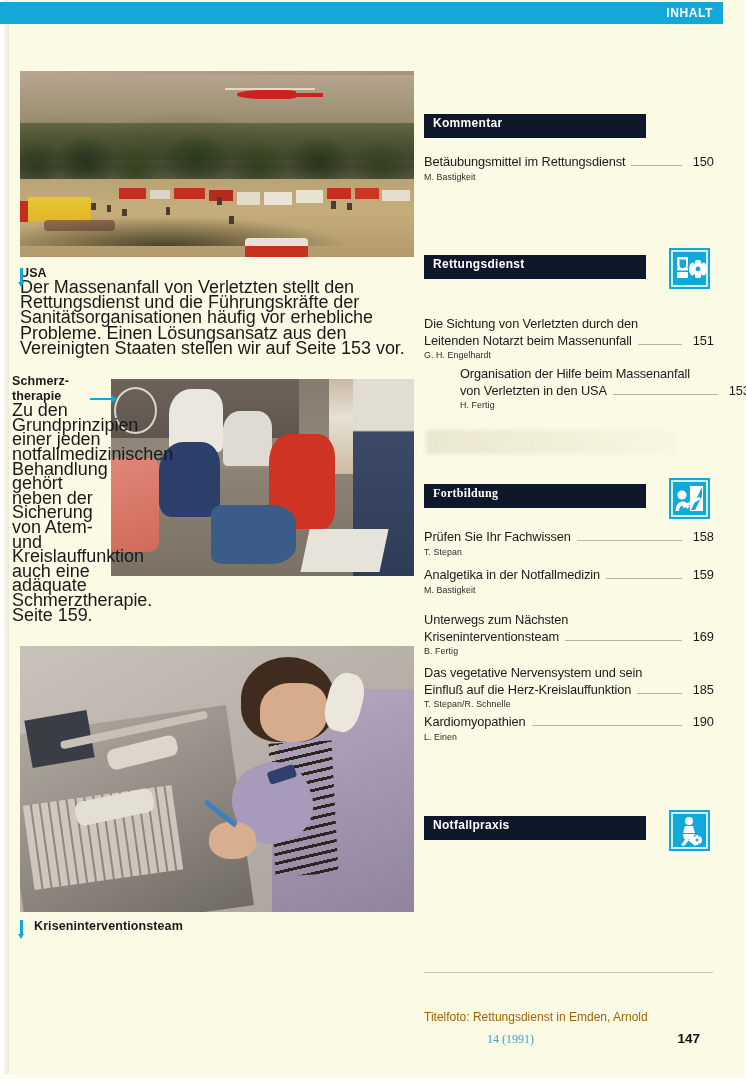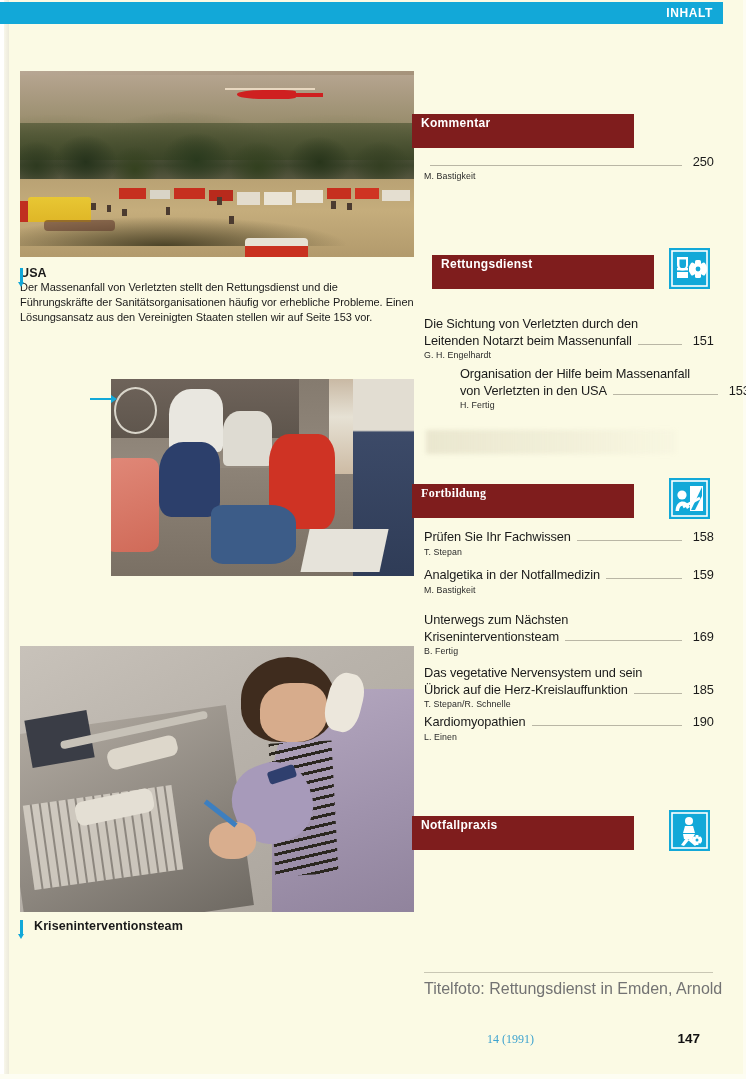--- a/index.html
+++ b/index.html
@@ -275,21 +275,21 @@
     border-right: 3.5px solid transparent;
     border-top: 5px solid #12a8d8;
   }
   .cap-title {
     font-size: 12.5px;
     font-weight: bold;
     color: #1a1a1a;
     letter-spacing: 0.1px;
   }
   .cap-body {
-    font-size: 11px;
+    font-size: 18px;
     color: #1a1a1a;
     line-height: 15.2px;
     letter-spacing: -0.05px;
   }
 
   
   #usa-block { left: 20px; top: 266px; width: 394px; }
   #usa-block .cap-marker { left: 0px; top: 2px; }
   #usa-block .cap-title { }
 
@@ -311,24 +311,24 @@
     border-bottom: 4px solid transparent;
     border-left: 6px solid #12a8d8;
   }
 
   
   #krisen-block { left: 20px; top: 919px; width: 394px; }
   #krisen-block .cap-marker { left: 0px; top: 1px; }
   #krisen-block .cap-title { margin-left: 14px; }
   .section-bar {
     position: absolute;
-    height: 34px;
-    background: #7f1d1d;
+    height: 24px;
+    background: #0f172a;
     width: 222px;
-    left: 412px;
+    left: 424px;
   }
   .section-bar span {
     position: absolute;
     left: 9px; top: 2px;
     color: #ffffff;
     font-size: 12px;
     font-weight: bold;
     letter-spacing: 0.3px;
   }
   .section-icon {
@@ -376,23 +376,23 @@
 
   
   .foot-rule {
     position: absolute;
     left: 424px; top: 972px;
     width: 289px; height: 1px;
     background: #c9c7b4;
   }
   .foot-credit {
     position: absolute;
-    left: 424px; top: 980px;
-    font-size: 16px;
-    color: #737373;
+    left: 424px; top: 1010px;
+    font-size: 12px;
+    color: #a16207;
   }
   .foot-vol {
     position: absolute;
     left: 487px; top: 1032px;
     font-family: "Liberation Serif", serif;
     font-size: 12px;
     color: #3ea3cf;
     text-align: center;
   }
   .foot-pageno {
@@ -498,42 +498,48 @@
     <div class="p3-hand"></div>
     <div class="p3-pen"></div>
   </div>
 
   <div class="caption-block" id="usa-block">
     <div class="cap-marker"></div>
     <div class="cap-title">USA</div>
     <div class="cap-body">Der Massenanfall von Verletzten stellt den Rettungsdienst und die Führungskräfte der Sanitätsorganisationen häufig vor erhebliche Probleme. Einen Lösungsansatz aus den Vereinigten Staaten stellen wir auf Seite 153 vor.</div>
   </div>
 
+  <div class="caption-block" id="schmerz-block">
+    <div class="cap-title" style="white-space:pre-line;">Schmerz-
+therapie</div>
+    <div class="cap-body">Zu den Grundprinzipien einer jeden notfallmedizinischen Behandlung gehört neben der Sicherung von Atem- und Kreislauffunktion auch eine adäquate Schmerztherapie. Seite 159.</div>
+  </div>
   <div class="schmerz-arrow"></div>
 
   <div class="caption-block" id="krisen-block">
     <div class="cap-marker"></div>
     <div class="cap-title">Kriseninterventionsteam</div>
   </div>
 
   <div class="scan-blemish"></div>
 
   <div class="section-bar" style="top:114px;">
     <span>Kommentar</span>
   </div>
 
   <div class="entry" style="top:154px;">
     <div class="entry-line">
-      <span class="leader"></span>
-      <span class="entry-page">250</span>
+      <span class="entry-title">Betäubungsmittel im Rettungsdienst</span>
+      <span class="leader"></span>
+      <span class="entry-page">150</span>
     </div>
     <div class="entry-author">M. Bastigkeit</div>
   </div>
 
-  <div class="section-bar" style="top:255px;margin-left:20px;">
+  <div class="section-bar" style="top:255px;">
     <span>Rettungsdienst</span>
   </div>
   <div class="section-icon" style="top:248px;">
     <svg viewBox="0 0 41 41" width="41" height="41" aria-hidden="true">
       <rect x="3" y="3" width="35" height="35" fill="none" stroke="#ffffff" stroke-width="1.6"></rect>
       <path d="M8 9 h11 v8 a5.5 5.5 0 0 1 -11 0 z" fill="#ffffff"></path>
       <path d="M10.5 11.5 h6.5 v5.5 a3.2 3.2 0 0 1 -6.5 0 z" fill="#12a8d8"></path>
       <rect x="8" y="20" width="11" height="2.4" fill="#ffffff"></rect>
       <rect x="8" y="24" width="11" height="6" fill="#ffffff"></rect>
       <g fill="#ffffff" transform="translate(29,21)">
@@ -612,21 +618,21 @@
       <span class="entry-page">169</span>
     </div>
     <div class="entry-author">B. Fertig</div>
   </div>
 
   <div class="entry" style="top:665px;">
     <div class="entry-line">
       <span class="entry-title">Das vegetative Nervensystem und sein</span>
     </div>
     <div class="entry-line">
-      <span class="entry-title">Übrick auf die Herz-Kreislauffunktion</span>
+      <span class="entry-title">Einfluß auf die Herz-Kreislauffunktion</span>
       <span class="leader"></span>
       <span class="entry-page">185</span>
     </div>
     <div class="entry-author">T. Stepan/R. Schnelle</div>
   </div>
 
   <div class="entry" style="top:714px;">
     <div class="entry-line">
       <span class="entry-title">Kardiomyopathien</span>
       <span class="leader"></span>

